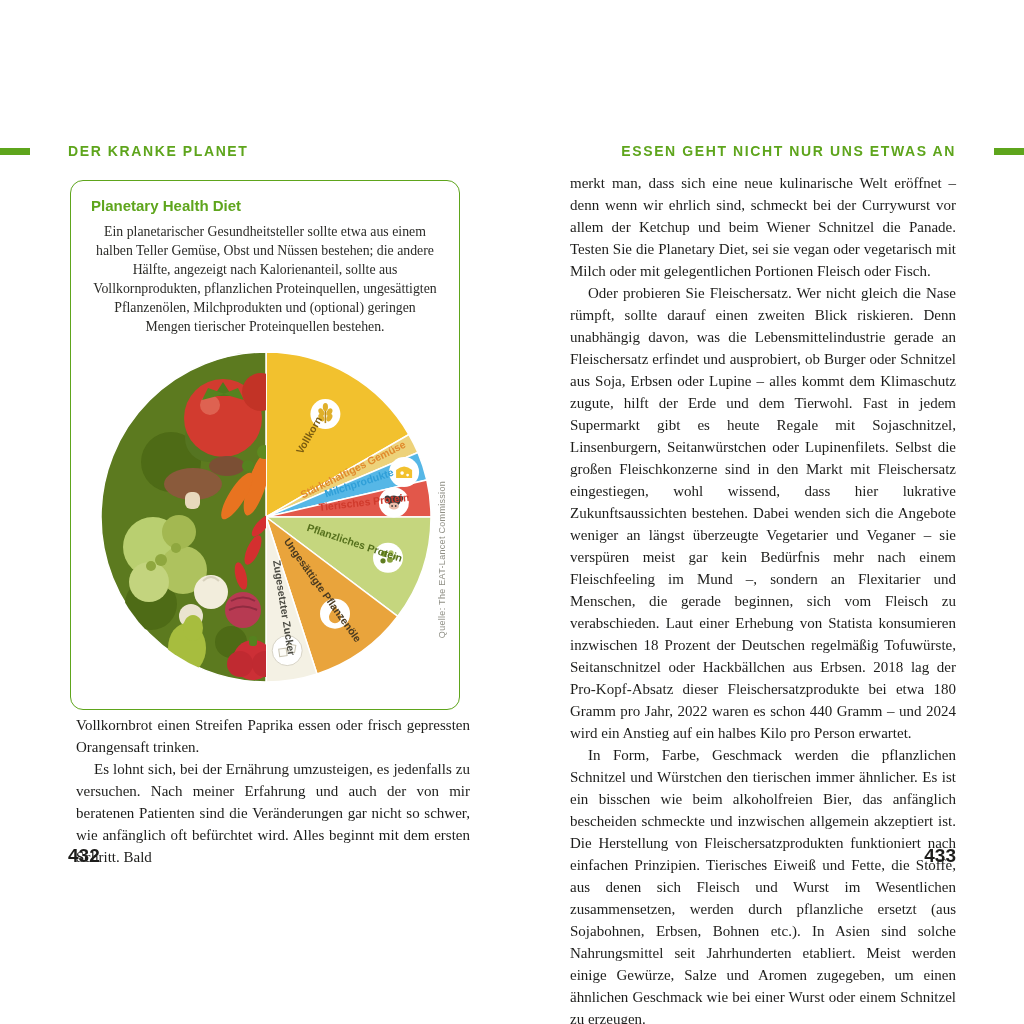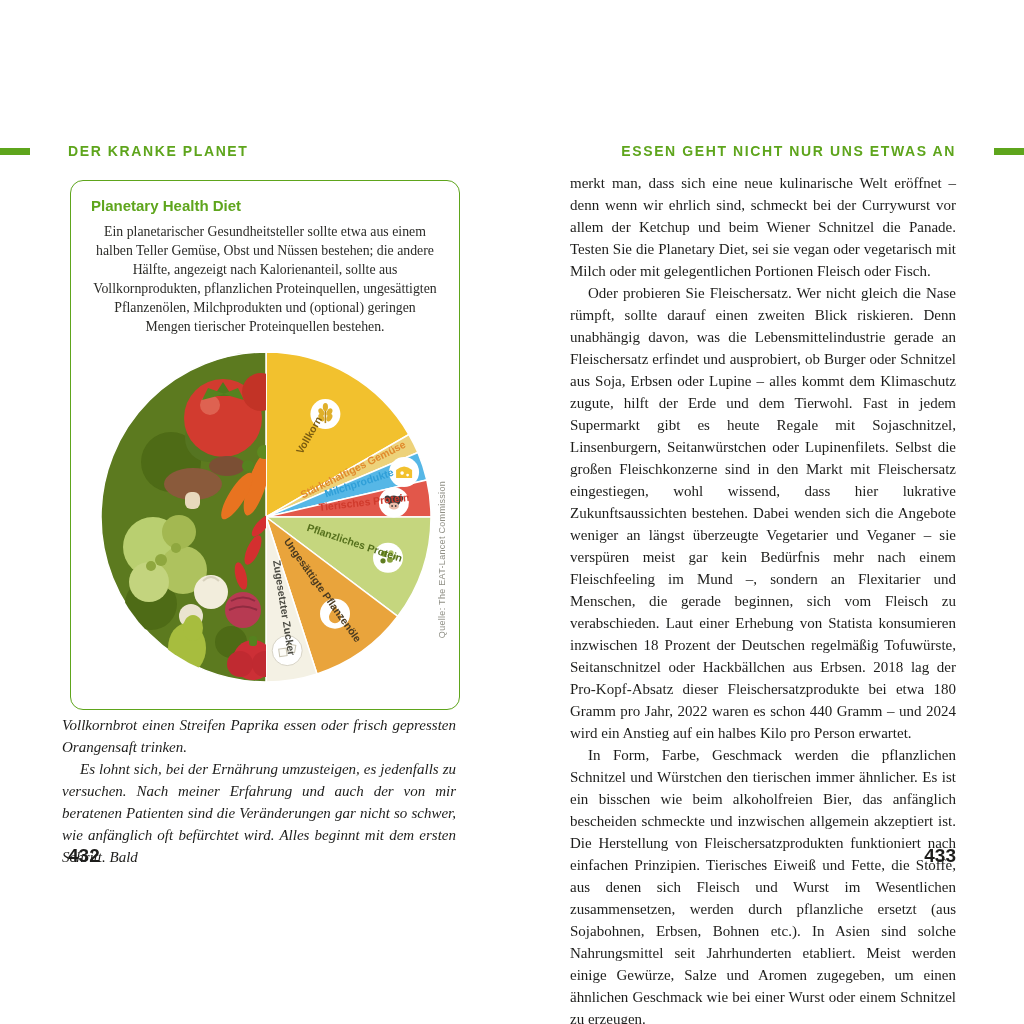--- a/index.html
+++ b/index.html
@@ -32,21 +32,21 @@
   .pie-wrap { margin-top:6px; }
   .source-wrap { position:absolute; right:8px; top:300px; height:200px; width:14px; }
   .source-text {
     writing-mode:vertical-rl; transform:rotate(180deg);
     font-family:"Liberation Sans", sans-serif; font-size:9px; color:#8f8f85;
     letter-spacing:0.3px; white-space:nowrap;
   }
 
   .body-col { position:absolute; text-align:justify; font-size:15px; line-height:22px; hyphens:auto; }
   .body-col p.indent { text-indent:18px; }
-  .col-left  { left:62px;  top:714px; width:394px;font-style:italic; }
+  .col-left  { left:76px;  top:714px; width:394px; }
   .col-right { left:570px; top:172px; width:386px; }
 
   .page-num {
     position:absolute; top:845px; font-size:19px; font-weight:bold;
     font-family:Liberation Sans, sans-serif; color:#1d1d1b;
   }
   .page-num.left { left:68px; }
   .page-num.right { right:68px; text-align:right; }
 
   svg text.slice-label {

